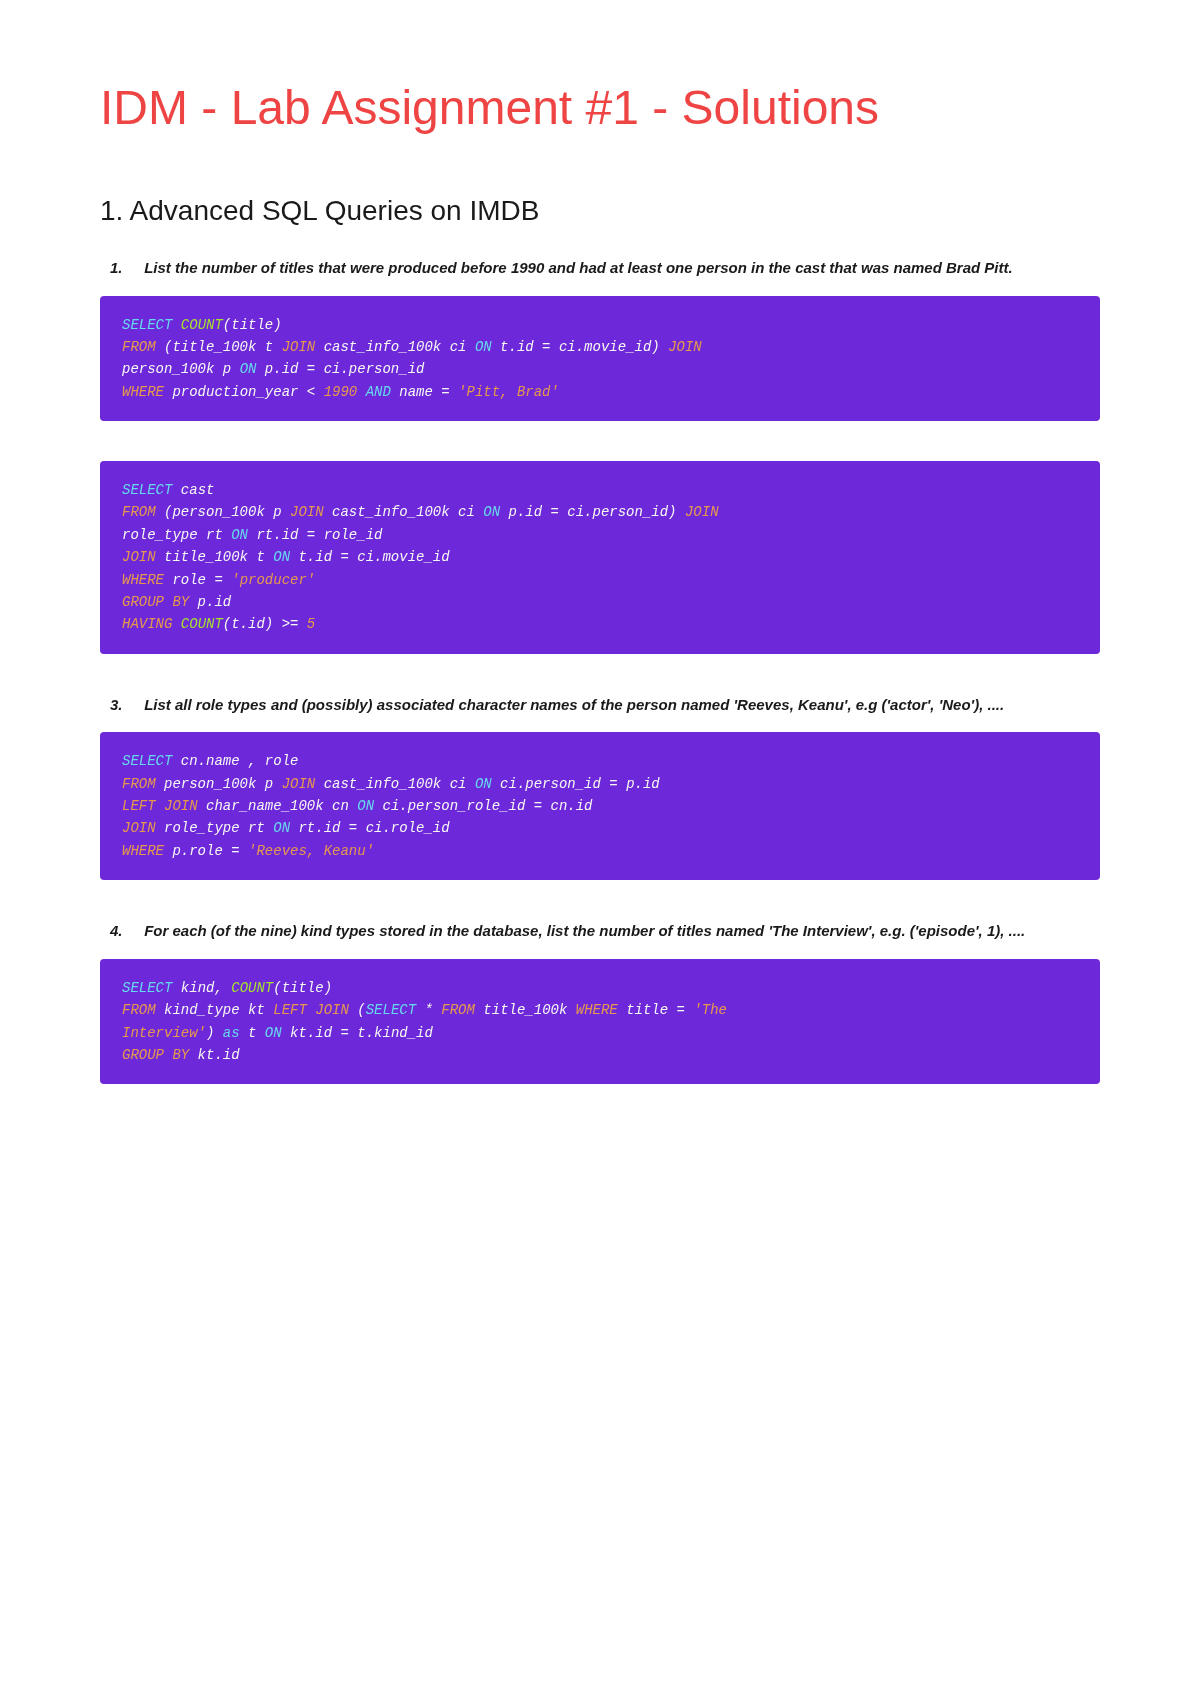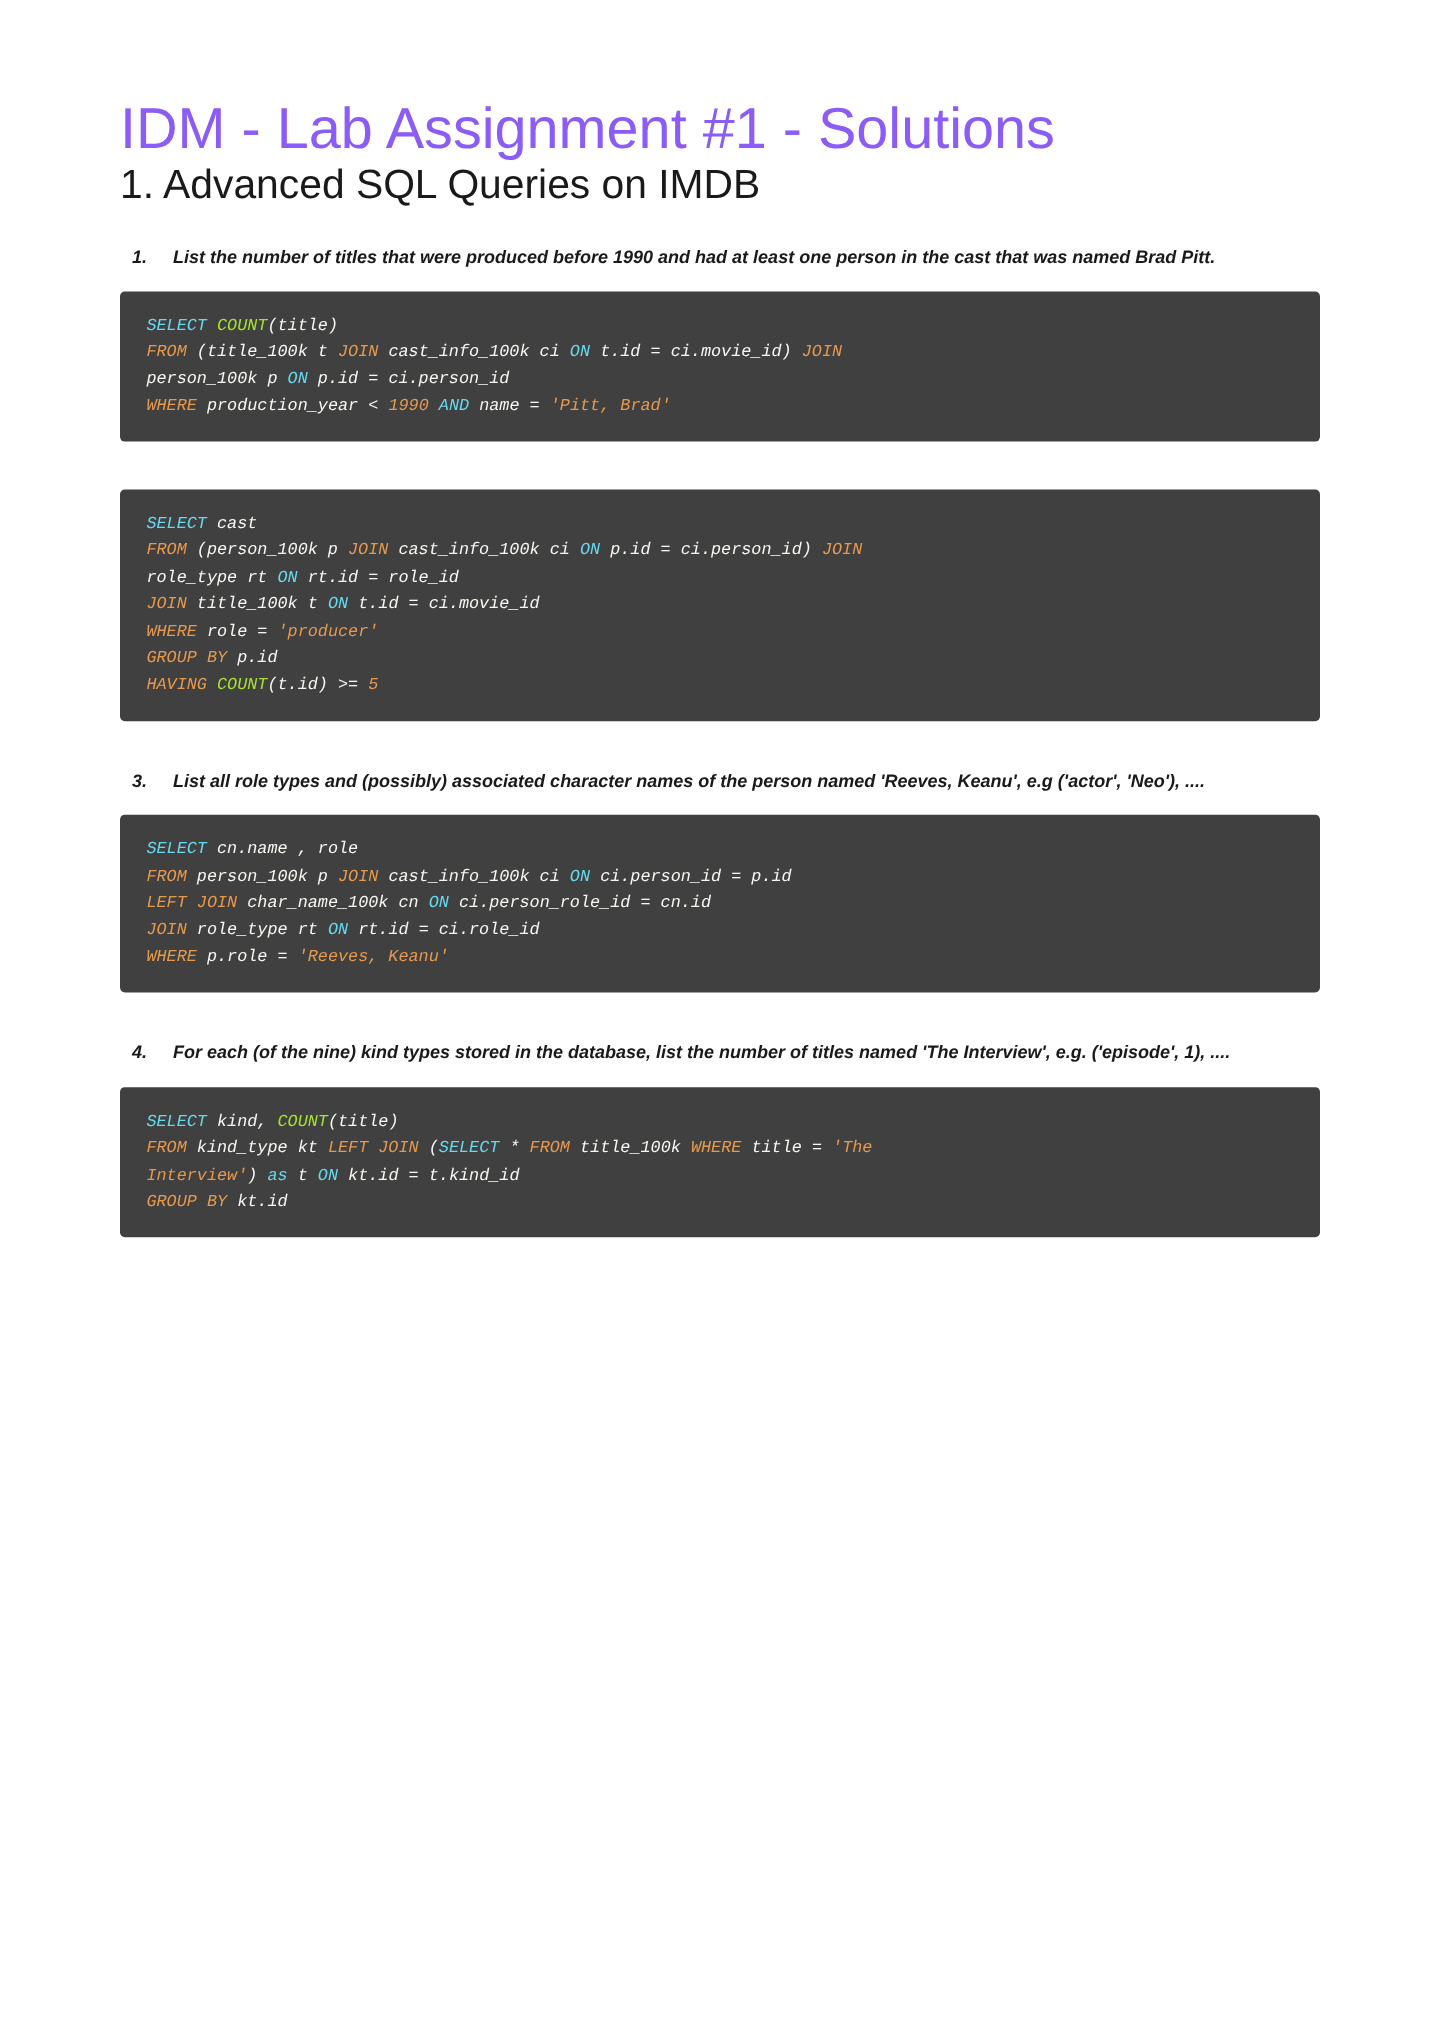--- a/index.html
+++ b/index.html
@@ -13,26 +13,27 @@
       font-family: 'Georgia', 'Times New Roman', serif;
       color: #1a1a1a;
       width: 1200px;
       min-height: 1697px;
       padding: 80px 100px 80px 100px;
     }
 
     .page-title {
       font-size: 48px;
       font-weight: 400;
-      color: #8b5cf6;
+      color: #ef4444;
+      margin-bottom: 60px;
       font-family: Arial, Helvetica, sans-serif;
     }
 
     .section-title {
-      font-size: 34px;
+      font-size: 28px;
       font-weight: 400;
       color: #1a1a1a;
       margin-bottom: 30px;
       font-family: Arial, Helvetica, sans-serif;
     }
 
     .question-list {
       list-style: none;
       padding: 0;
       font-style: italic;
@@ -52,21 +53,21 @@
       line-height: 1.5;
     }
 
     .question-number {
       display: inline-block;
       min-width: 30px;
       margin-left: -30px;
     }
 
     .code-block {
-      background: #404040;
+      background: #6d28d9;
       border-radius: 4px;
       padding: 18px 22px;
       font-family: 'Courier New', Courier, monospace;
       font-size: 14px;
       line-height: 1.6;
       margin-bottom: 10px;
       white-space: pre;
       overflow-x: auto;
     }
 

